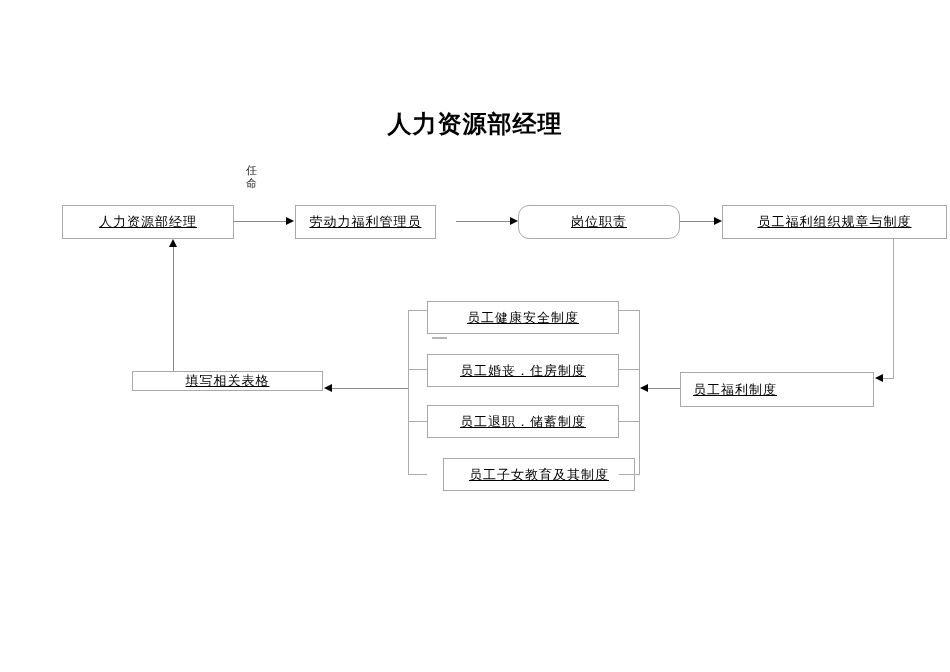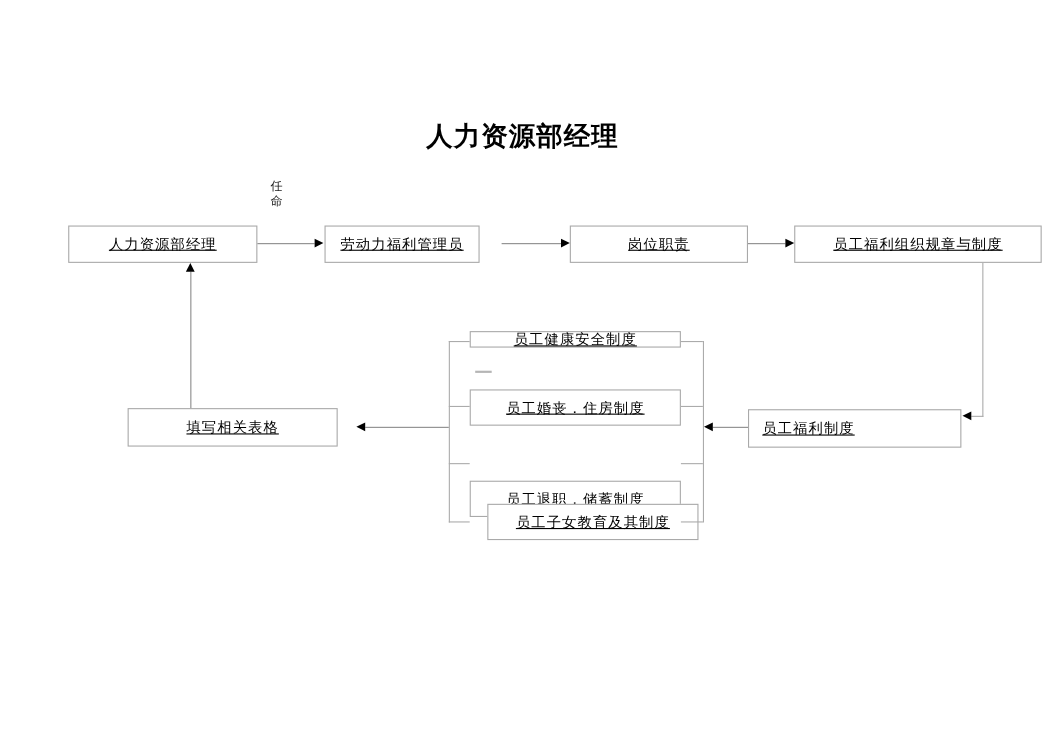--- a/index.html
+++ b/index.html
@@ -41,29 +41,29 @@
     white-space: nowrap;
     text-decoration: underline;
   }
   .node.left-align {
     justify-content: flex-start;
     padding-left: 12px;
   }
   
   .n-hr        { left: 62px;  top: 205px; width: 172px; height: 34px; }
   .n-admin     { left: 295px; top: 205px; width: 141px; height: 34px; }
-  .n-duties    { left: 518px; top: 205px; width: 162px; height: 34px; }
+  .n-duties    { left: 518px; top: 205px; width: 162px; height: 34px; border-radius: 11px; }
   .n-rules     { left: 722px; top: 205px; width: 225px; height: 34px; }
   
-  .n-health    { left: 427px; top: 301px; width: 192px; height: 15px; }
+  .n-health    { left: 427px; top: 301px; width: 192px; height: 33px; }
   .n-marriage  { left: 427px; top: 354px; width: 192px; height: 33px; }
-  .n-retire    { left: 427px; top: 405px; width: 192px; height: 33px; margin-top: 32px; }
+  .n-retire    { left: 427px; top: 405px; width: 192px; height: 33px; }
   .n-children  { left: 427px; top: 458px; width: 192px; height: 33px; margin-left: 16px; }
   
-  .n-fill      { left: 116px; top: 371px; width: 191px; height: 35px; }
+  .n-fill      { left: 132px; top: 371px; width: 191px; height: 20px; }
   .n-welfare   { left: 680px; top: 372px; width: 194px; height: 35px; }
 
   .annotation {
     position: absolute;
     left: 246px;
     top: 164px;
     font-size: 11px;
     line-height: 13px;
     color: #1a1a1a;
     white-space: pre-line;

